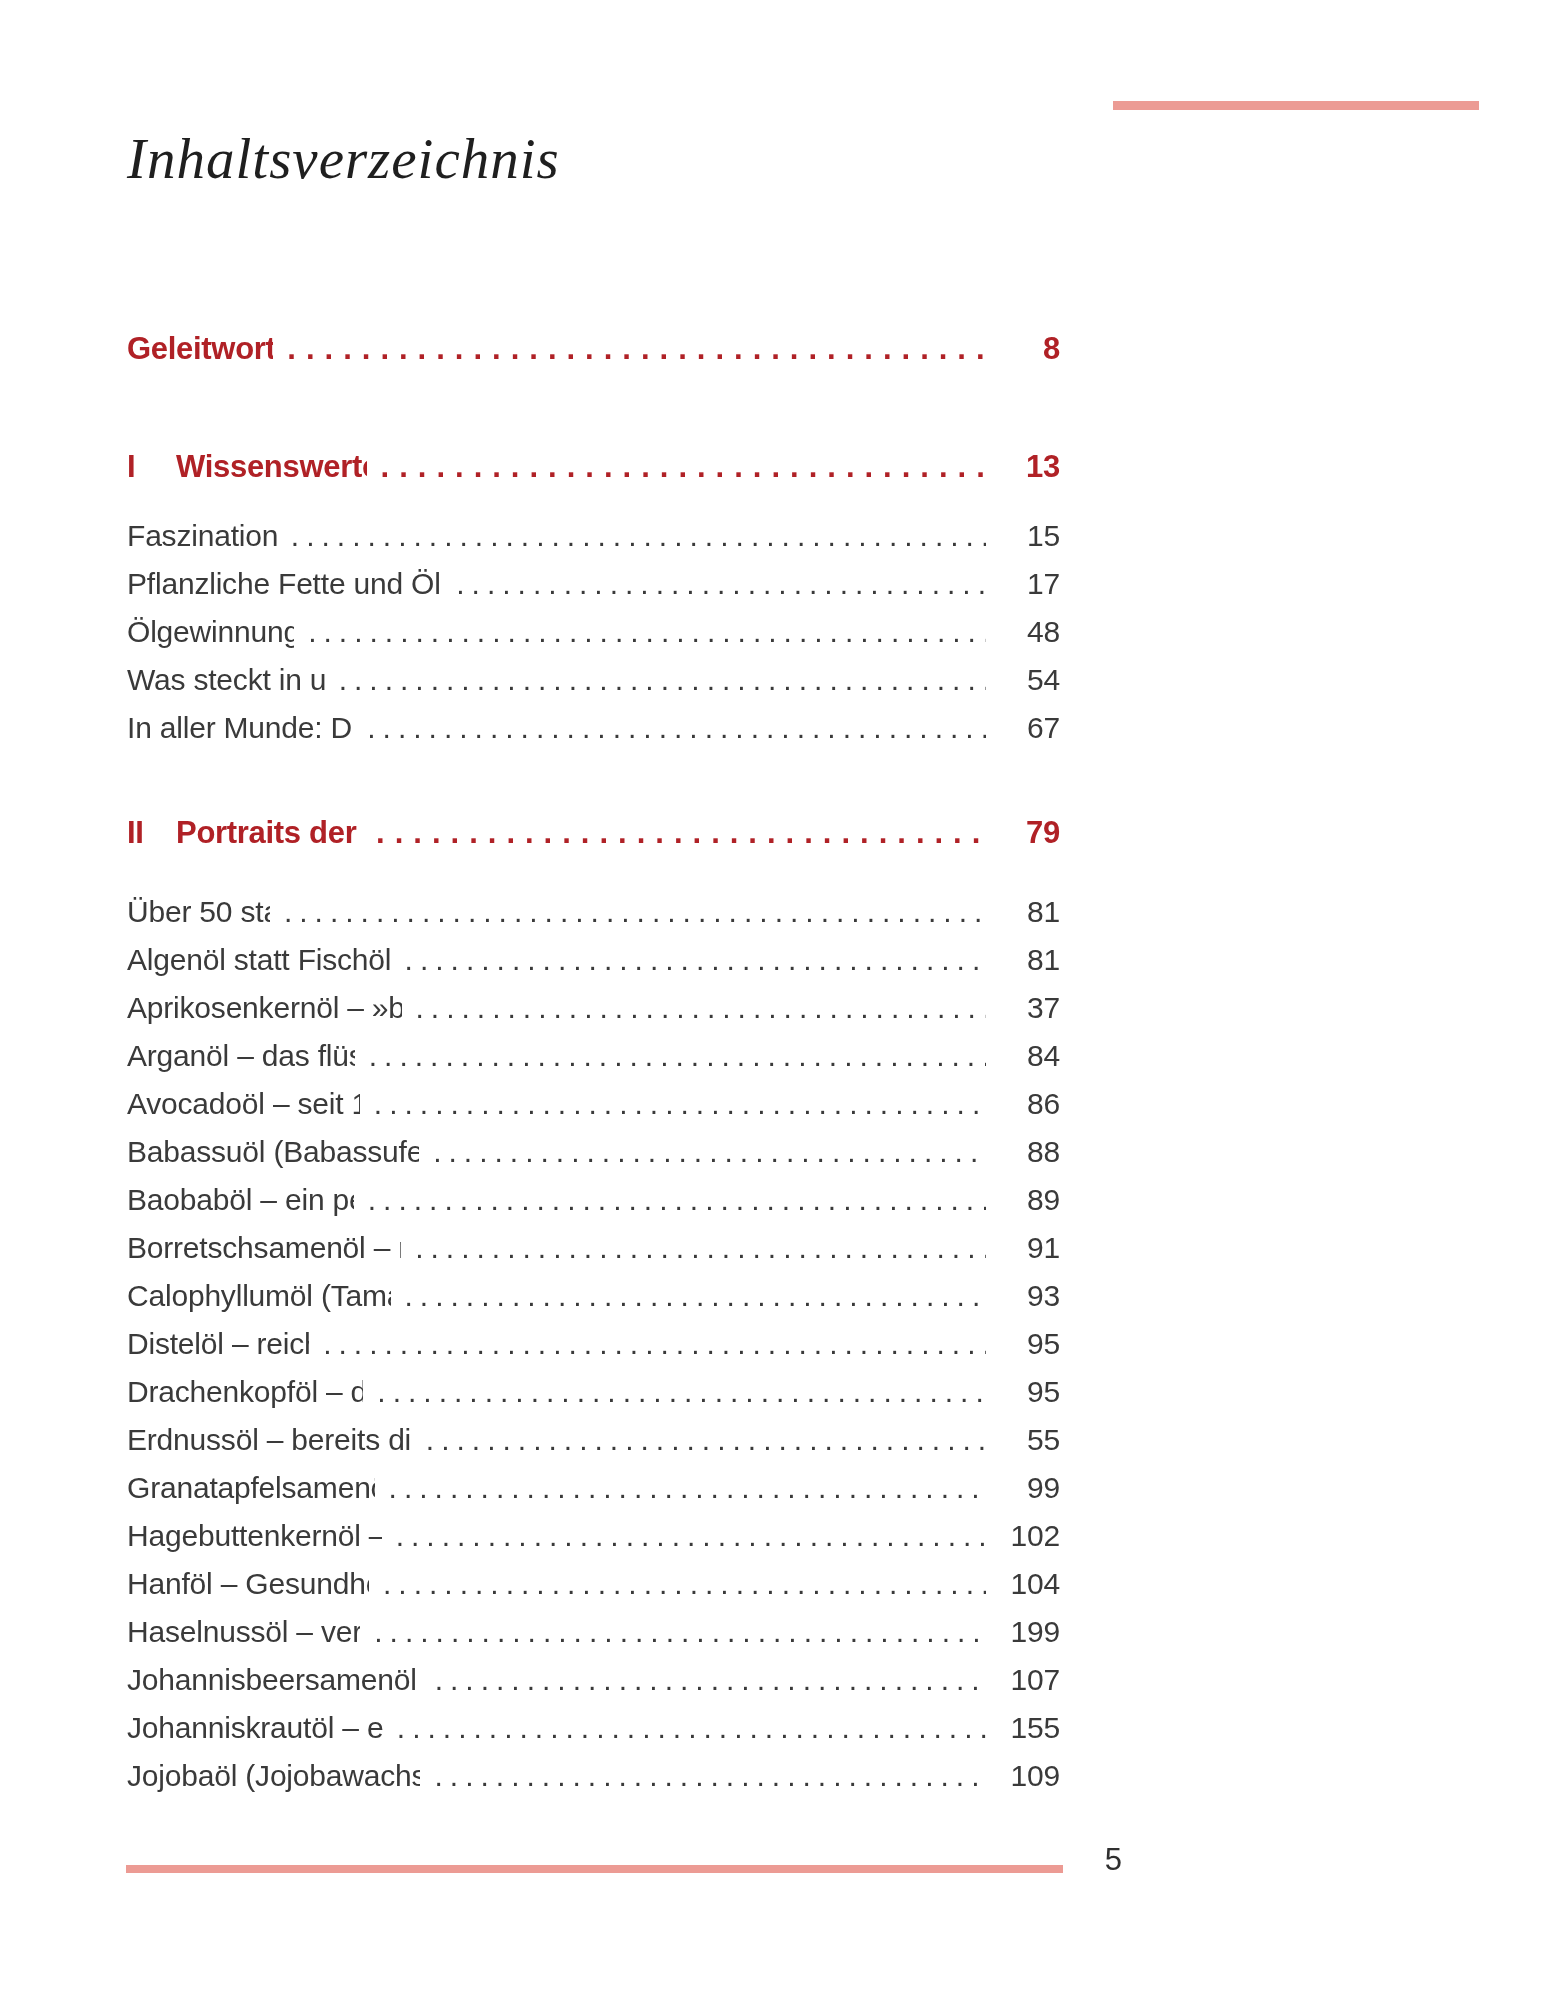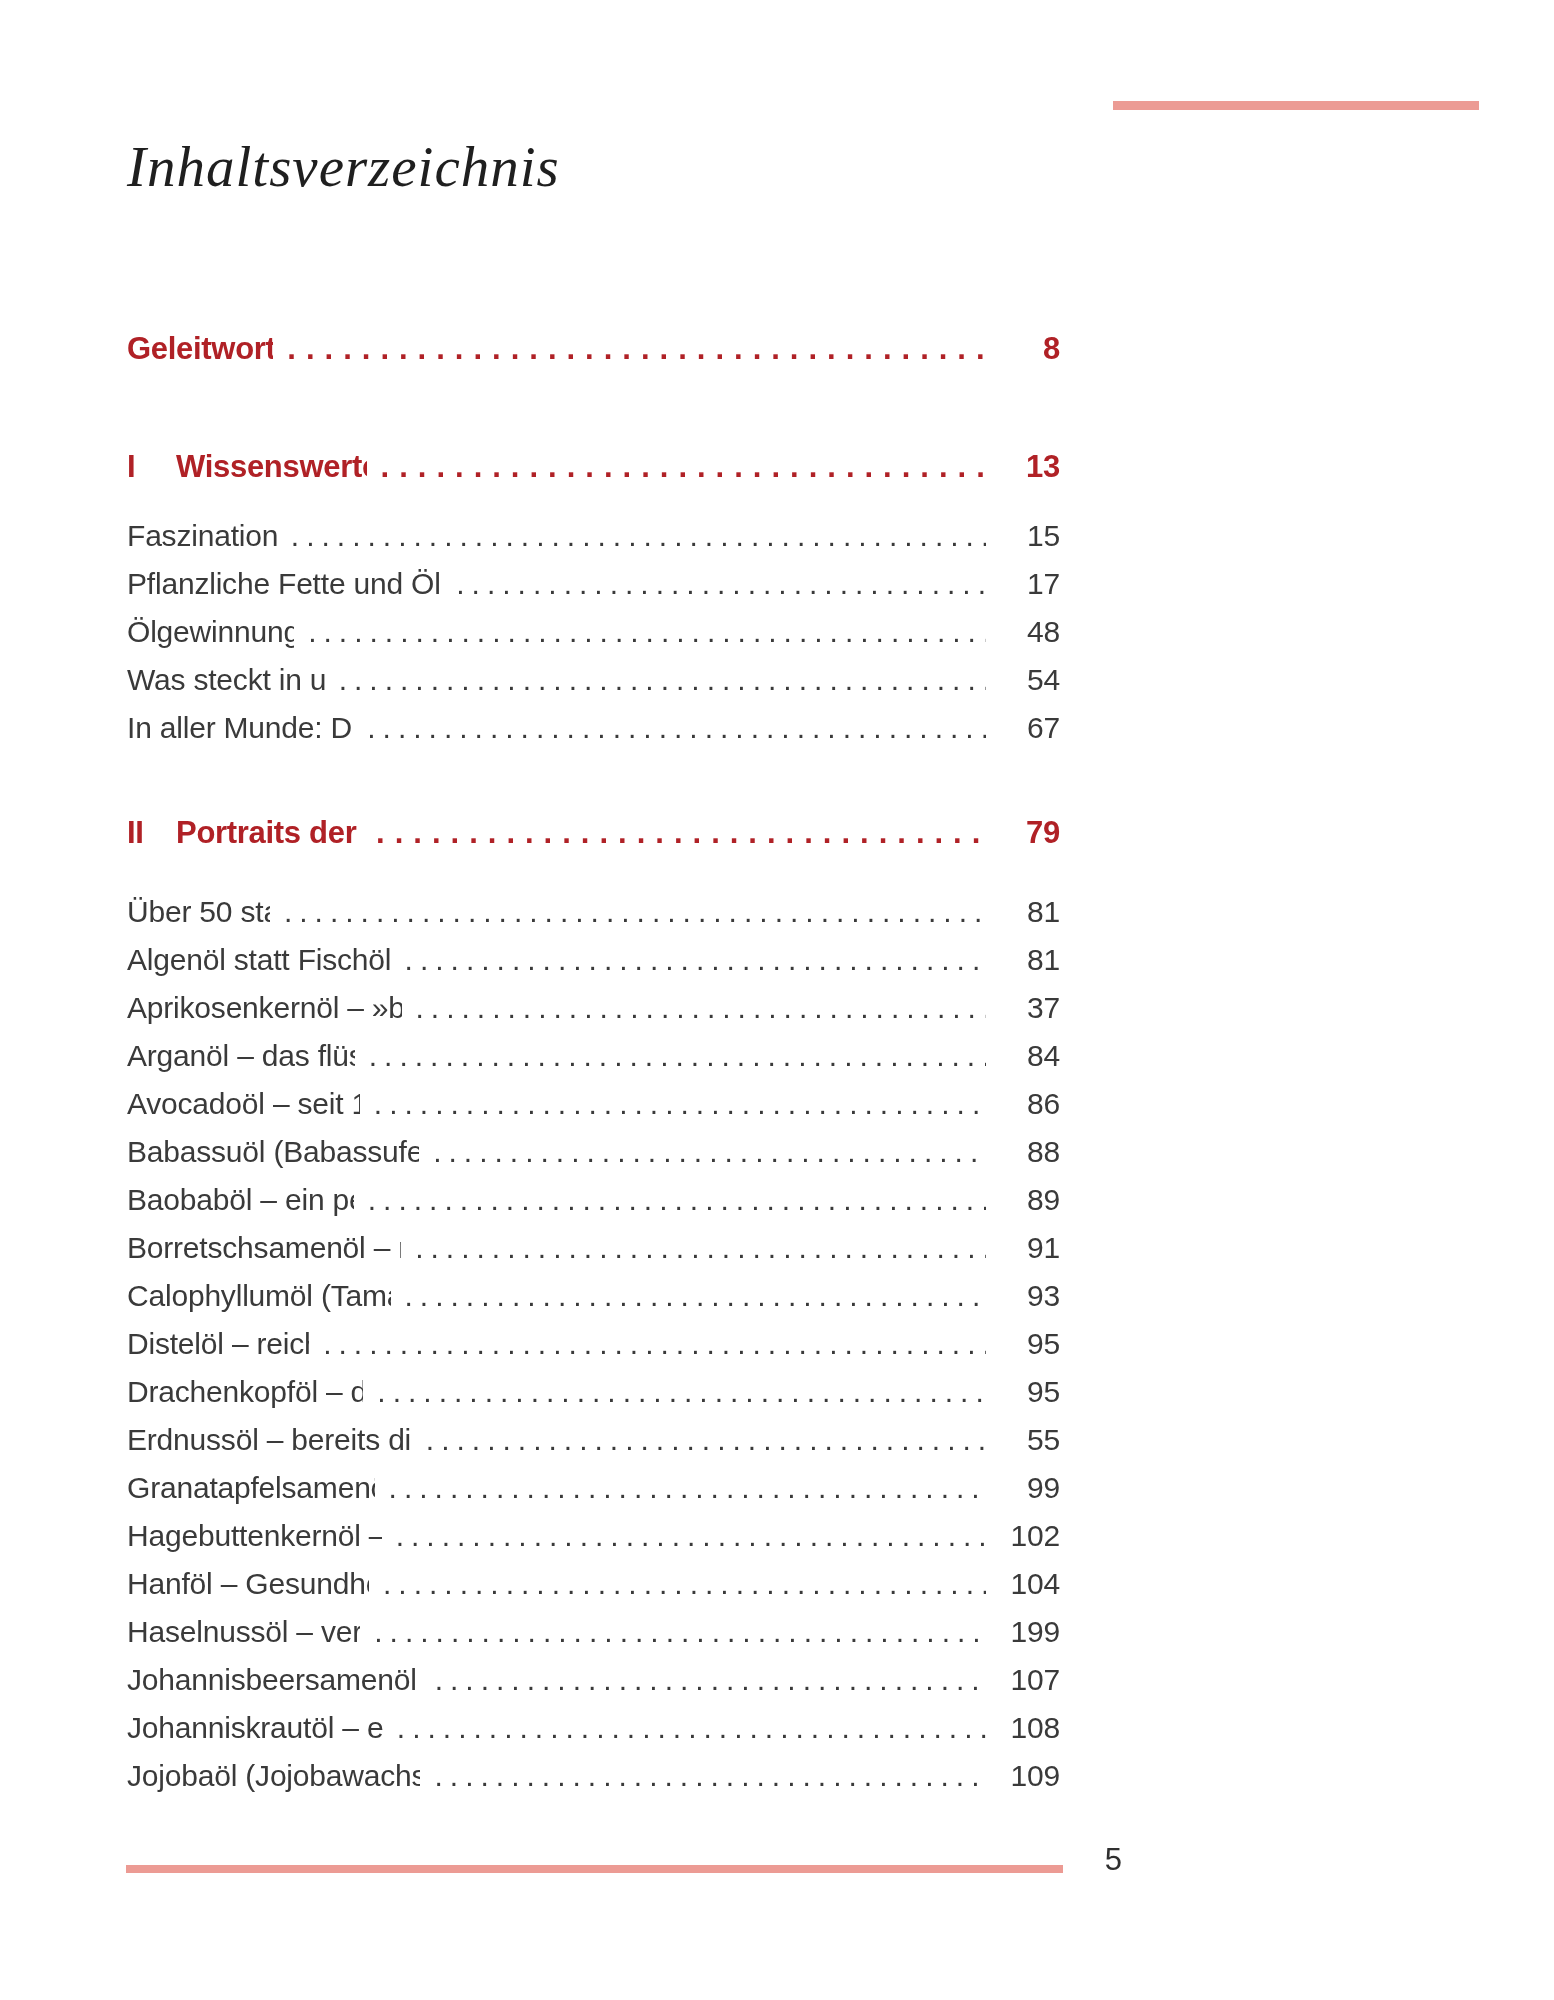--- a/index.html
+++ b/index.html
@@ -7,21 +7,21 @@
     position:relative;
     width:1554px;height:2000px;
     background:#ffffff;
     font-family:"Liberation Sans","DejaVu Sans",sans-serif;
     overflow:hidden;
   }
   .rule{position:absolute;background:#ec9b94;}
   .rule-top{left:1113px;top:101px;width:366px;height:9px;}
   .rule-bottom{left:126px;top:1865px;width:937px;height:8px;}
   .title{
-    position:absolute;left:127px;top:136px;margin:0;
+    position:absolute;left:127px;top:128px;margin:0;
     font-family:"Liberation Serif","DejaVu Serif",serif;
     font-style:italic;font-weight:normal;
     font-size:57px;line-height:62px;color:#1f1f1f;letter-spacing:1px;
   }
   .row{
     position:absolute;left:127px;width:933px;
     display:flex;align-items:stretch;
   }
   .row > *{line-height:48px;}
   .row .label{flex:0 1 auto;min-width:0;white-space:nowrap;overflow:hidden;}
@@ -202,21 +202,21 @@
 
   <div class="row entry" style="top: 1656px;">
     <span class="label">Johannisbeersamenöl – sehr ungewöhnlich und wertvoll</span>
     <span class="dots">..........................................................................................</span>
     <span class="page-num">107</span>
   </div>
 
   <div class="row entry" style="top: 1704px;">
     <span class="label">Johanniskrautöl – eine ganz spezielle Wohltat</span>
     <span class="dots">..........................................................................................</span>
-    <span class="page-num">108</span>
+    <span class="page-num">155</span>
   </div>
 
   <div class="row entry" style="top: 1752px;">
     <span class="label">Jojobaöl (Jojobawachs) – das flüssige Gold der Indianer</span>
     <span class="dots">..........................................................................................</span>
     <span class="page-num">109</span>
   </div>
 </div>
 
   <div class="rule rule-bottom"></div>

